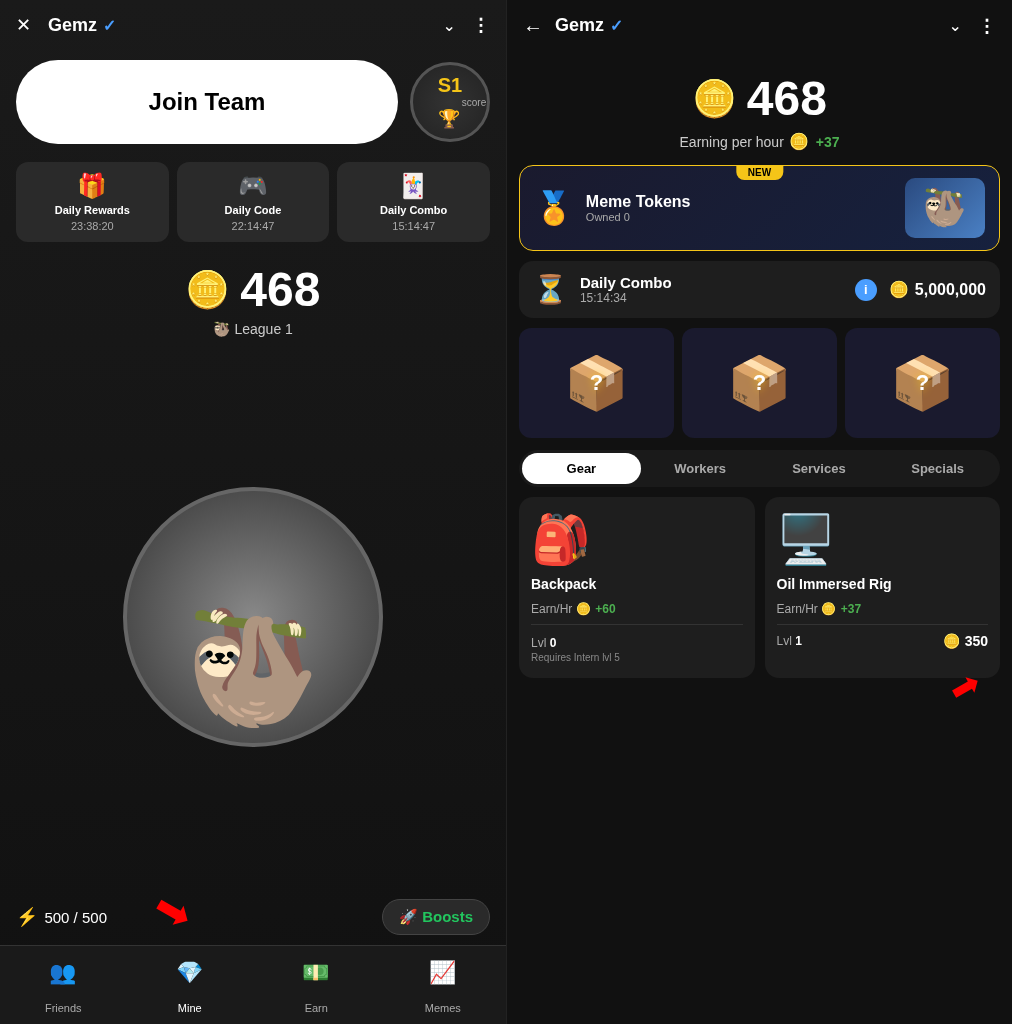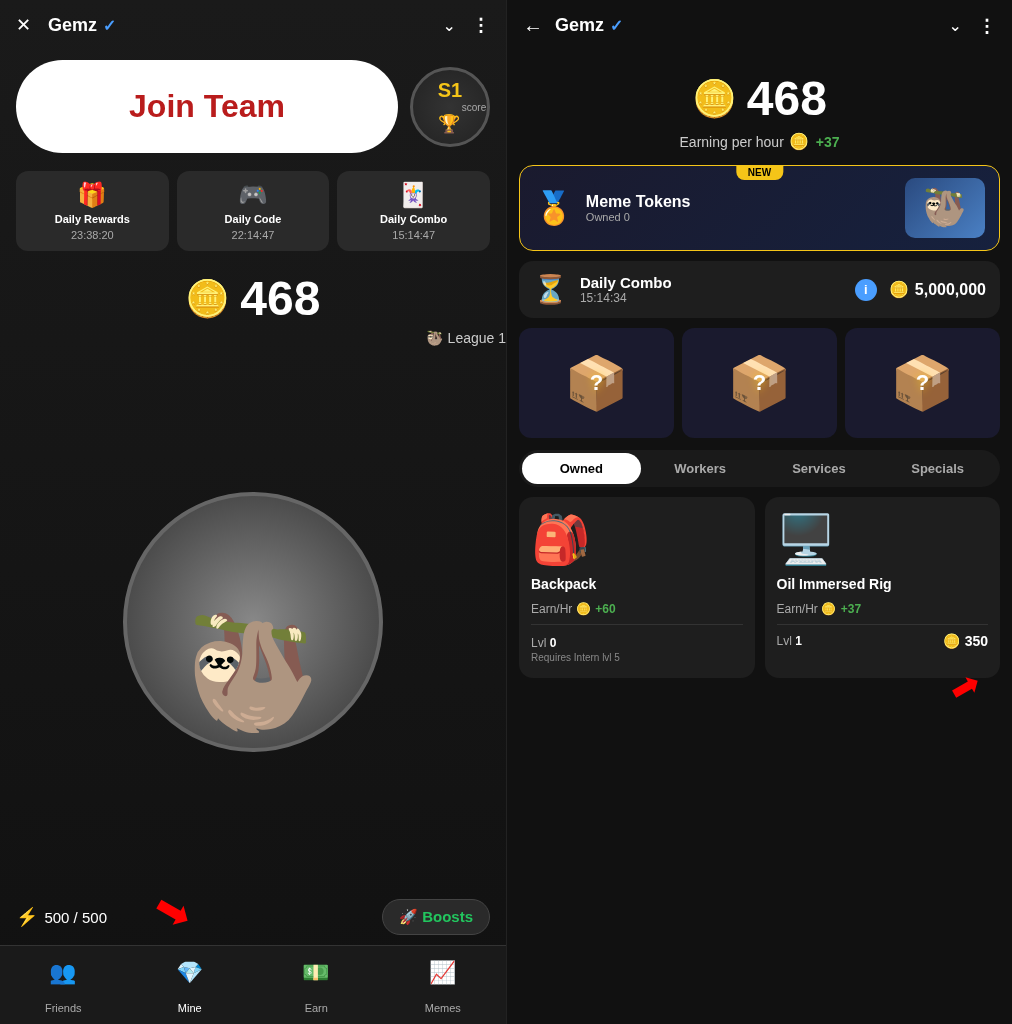--- a/index.html
+++ b/index.html
@@ -81,25 +81,25 @@
     
     .join-team-section {
       padding: 10px 16px;
       display: flex;
       align-items: center;
       gap: 12px;
     }
     .join-team-btn {
       flex: 1;
       background: #fff;
-      color: #b91c1c;
+      color: #000000;
       border: none;
       border-radius: 50px;
       padding: 28px 20px;
-      font-size: 32px;
+      font-size: 24px;
       font-weight: 800;
       cursor: pointer;
       text-align: center;
     }
     .score-badge {
       width: 80px;
       height: 80px;
       border-radius: 50%;
       background: radial-gradient(circle, #333 0%, #222 100%);
       border: 3px solid #555;
@@ -164,21 +164,21 @@
     }
     .coin-icon-large {
       font-size: 36px;
     }
     .coin-amount-large {
       font-size: 48px;
       font-weight: 800;
       color: #fff;
     }
     .league-label {
-      text-align: right;
+      text-align: center;
       font-size: 14px;
       color: #ccc;
       margin-bottom: 8px;
     }
 
     
     .sloth-container {
       display: flex;
       justify-content: center;
       align-items: center;
@@ -653,21 +653,21 @@
     </div>
     <div class="mystery-box">
       <div style="position:relative; width:80px; height:80px; display:flex; align-items:center; justify-content:center;">
         <span style="font-size:52px;">📦</span>
         <span style="position:absolute; top:50%; left:50%; transform:translate(-50%,-50%); font-size:22px; font-weight:900; color:#fff; text-shadow:0 0 8px #f5c518;">?</span>
       </div>
     </div>
   </div>
 
   <div class="tabs-section">
-    <div class="tab-btn active">Owned</div>
+    <div class="tab-btn active">Gear</div>
     <div class="tab-btn">Workers</div>
     <div class="tab-btn">Services</div>
     <div class="tab-btn">Specials</div>
   </div>
 
   <div class="gear-cards" style="position:relative;">
 
     <div class="gear-card">
       <span class="gear-card-icon">🎒</span>
       <div class="gear-card-name">Backpack</div>

